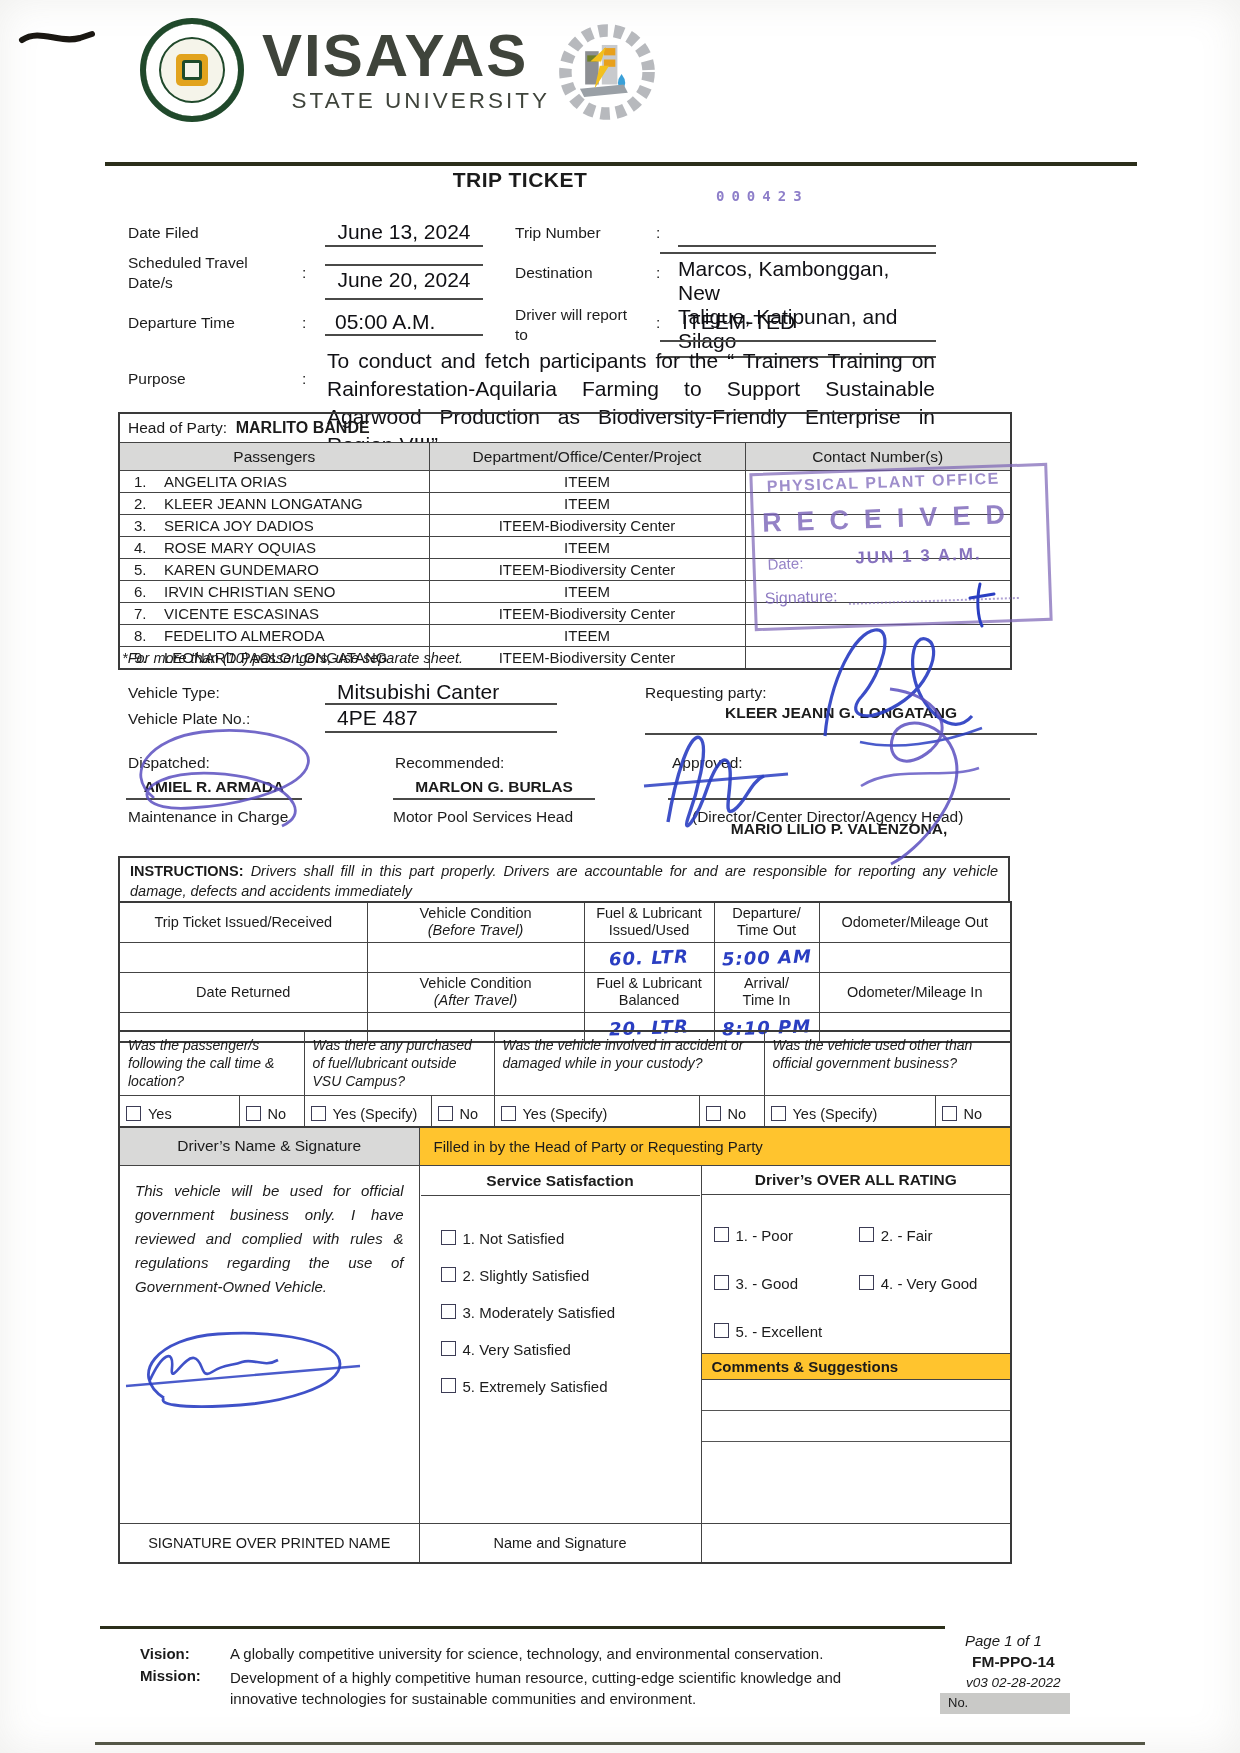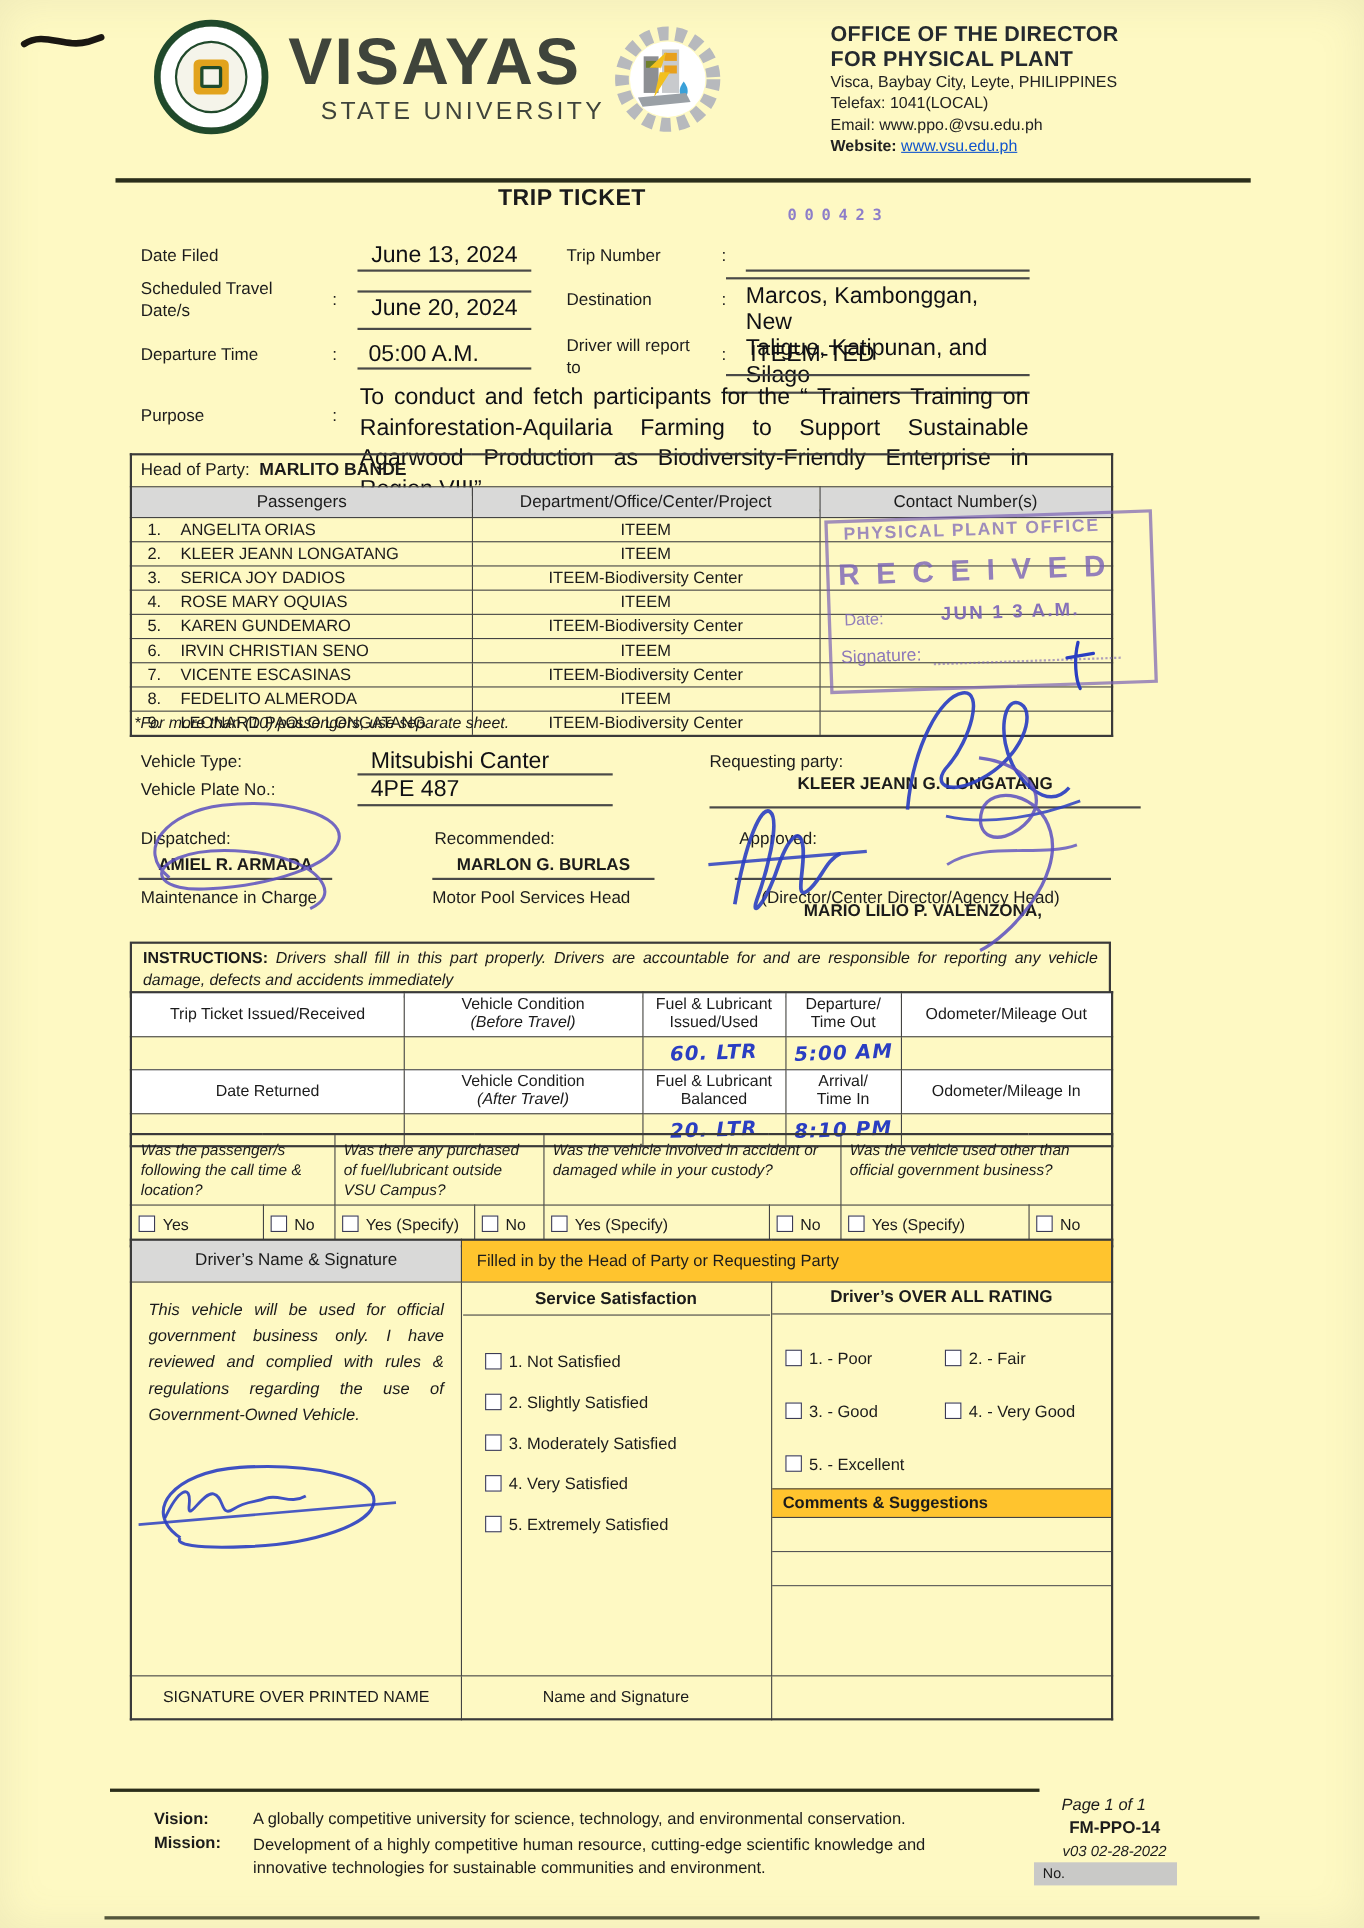--- a/index.html
+++ b/index.html
@@ -1,16 +1,16 @@
 <!DOCTYPE html>
 <html><head>
 <meta charset="utf-8">
 <style>
   html,body{margin:0;padding:0;background:#e9e9e7;}
-  #page{position:relative;width:1240px;height:1753px;margin:0 auto;background:#fef9c3;
+  #page{position:relative;width:1240px;height:1753px;margin:0 auto;background:#ffffff;
         font-family:"Liberation Sans",sans-serif;color:#1b1b1b;overflow:hidden;
         box-shadow:inset 0 0 40px rgba(120,120,110,.12);}
   .abs{position:absolute;}
   .b{font-weight:bold;}
   .i{font-style:italic;}
   .ctr{text-align:center;}
   .lbl{font-size:15.5px;color:#1c1c1c;}
   .val{font-size:21px;color:#101014;}
   .ul{border-bottom:2px solid #4a4a48;}
   .colon{font-size:15.5px;}
@@ -77,31 +77,20 @@
     <rect x="29" y="30" width="13" height="32" fill="#8d8f93"></rect>
     <rect x="45" y="24" width="15" height="38" fill="#c8cacd"></rect>
     <rect x="47" y="27" width="11" height="7" fill="#e8a01c"></rect>
     <rect x="47" y="38" width="11" height="7" fill="#e8a01c"></rect>
     <rect x="31" y="34" width="9" height="6" fill="#6f7f2a"></rect>
     <polygon points="34,40 44,40 38,66 52,44 43,44 49,26" fill="#f2c01e"></polygon>
     <path d="M64,52 q7,9 0,16 q-7,-7 0,-16" fill="#3aa0d8"></path>
     <polygon points="24,66 66,62 70,70 28,74" fill="#9aa0a6"></polygon>
   </svg>
 
-  <div class="abs" style="left:755px;top:20px;width:280px;">
-    <div class="office-title">OFFICE OF THE DIRECTOR</div>
-    <div class="office-title">FOR PHYSICAL PLANT</div>
-    <div class="office-detail">Visca, Baybay City, Leyte, PHILIPPINES</div>
-    <div class="office-detail">Telefax: 1041(LOCAL)</div>
-    <div class="office-detail">Email: www.ppo.@vsu.edu.ph</div>
-    <div class="office-detail">
-      <span class="b">Website:</span>
-      <span class="office-link">www.vsu.edu.ph</span>
-    </div>
-  </div>
 
   <div class="abs rule" style="left:105px;top:162px;width:1032px;height:3.5px;"></div>
 
   <div class="abs b ctr" style="left:0;top:168px;width:1040px;font-size:21px;letter-spacing:.5px;">TRIP TICKET</div>
 
   <div class="abs tnum" style="left:716px;top:188px;">000423</div>
 
   <div class="abs lbl" style="left:128px;top:224px;">Date Filed</div>
   <div class="abs ul val ctr" style="left:325px;top:220px;width:158px;height:25px;">June 13, 2024</div>
   <div class="abs lbl" style="left:515px;top:224px;">Trip Number</div>

